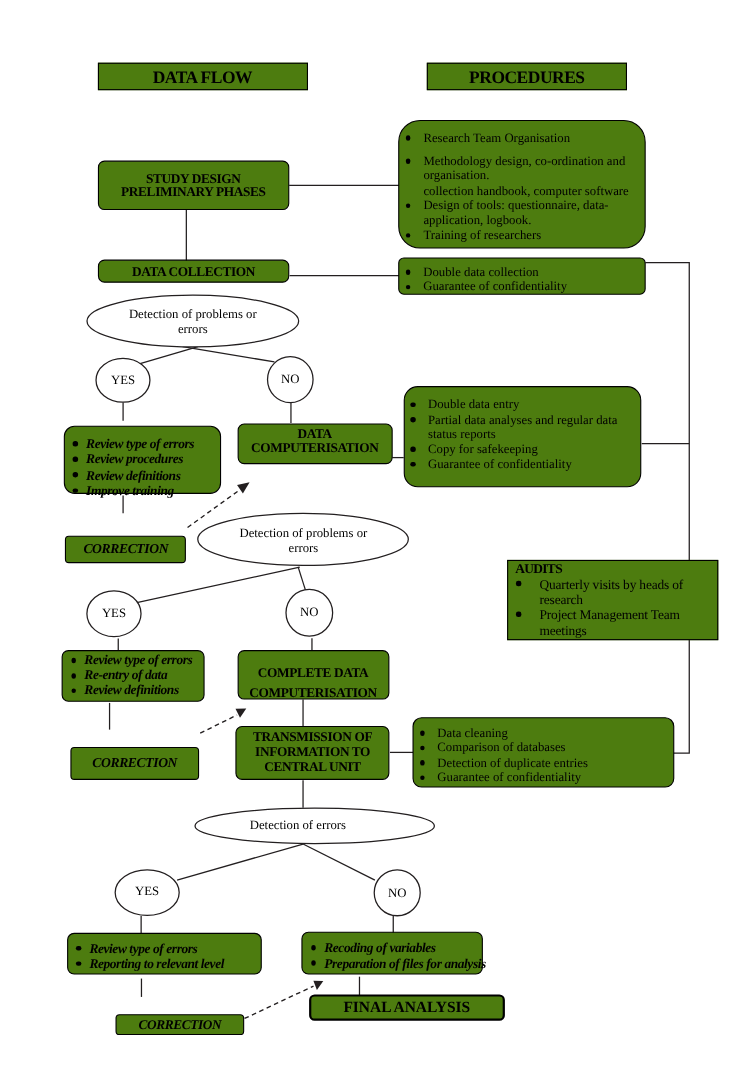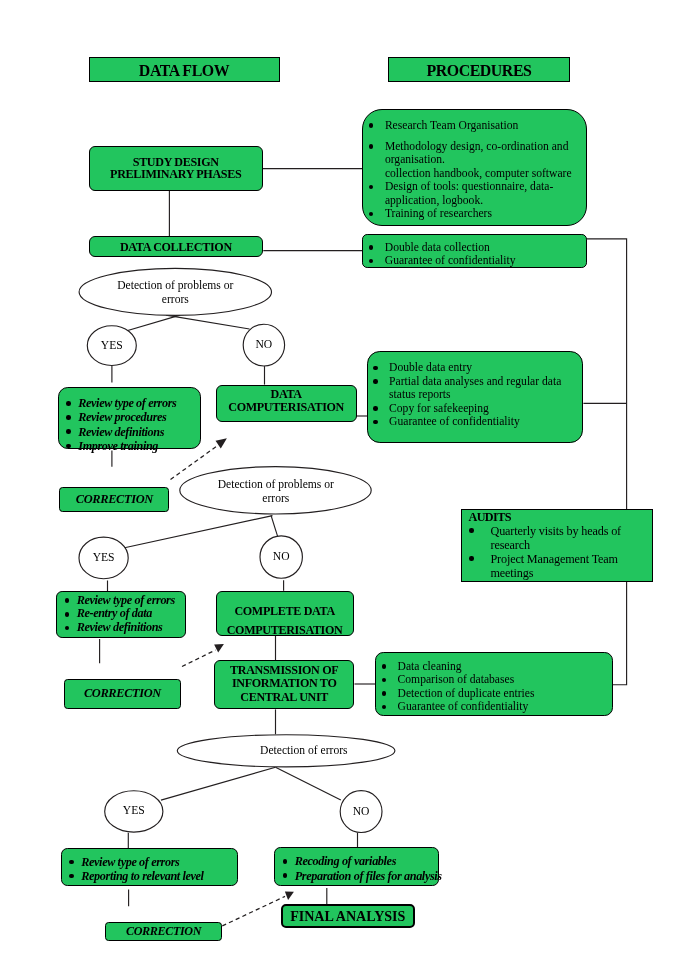--- a/index.html
+++ b/index.html
@@ -2,21 +2,21 @@
 <html><head>
 <meta charset="utf-8">
 <title>Data Flow and Procedures Flowchart</title>
 <style>
   html,body{margin:0;padding:0;background:#ffffff;}
   body{width:685px;height:969px;position:relative;overflow:hidden;
        font-family:"Liberation Serif", serif;color:#000;
        -webkit-font-smoothing:antialiased;}
   #stage{position:absolute;left:0;top:0;width:685px;height:969px;}
   svg.layer{position:absolute;left:0;top:0;width:685px;height:969px;overflow:visible;}
-  .node{position:absolute;box-sizing:border-box;background:#22c55e;overflow:visible;}
+  .node{position:absolute;box-sizing:border-box;background:#4d7c0f;overflow:visible;}
   .ctr{display:flex;align-items:center;justify-content:center;text-align:center;}
 
   .hdr{border:1.4px solid #000;font-weight:bold;font-size:15.9px;letter-spacing:-0.45px;
        padding-top:4px;}
   .proc{border:1.4px solid #000;border-radius:6px;font-weight:bold;font-size:12.1px;
         line-height:14.3px;letter-spacing:-0.33px;}
   .thick{border-width:2.6px;}
   .corr{border:1.4px solid #000;border-radius:3.6px;font-weight:bold;font-style:italic;
         font-size:12.4px;letter-spacing:-0.35px;margin-top:16px;}
   .bul{border:1.4px solid #000;border-radius:20px;font-size:11.6px;line-height:13.5px;}
@@ -127,21 +127,21 @@
     <div><span>COMPLETE DATA</span><br>
          <span>COMPUTERISATION</span></div>
   </div>
 
   <div class="node ctr proc" style="left:213.9px;top:659.8px;width:140.6px;height:48.8px;line-height:13.4px;">
     <div><span>TRANSMISSION OF</span><br>
          <span>INFORMATION TO</span><br>
          <span>CENTRAL UNIT</span></div>
   </div>
 
-  <div class="node ctr proc thick" style="left:280.8px;top:904.4px;width:134px;height:23.9px;
+  <div class="node ctr proc thick" style="left:280.8px;top:904.4px;width:178px;height:23.9px;
        font-size:14.1px;letter-spacing:-0.05px;border-radius:5px;">
     <span>FINAL ANALYSIS</span>
   </div>
 
   <div class="node ctr corr" style="left:59.2px;top:471.3px;width:110.3px;height:25.1px;">
     <span>CORRECTION</span>
   </div>
   <div class="node ctr corr" style="left:63.9px;top:663px;width:117.1px;height:29.7px;">
     <span>CORRECTION</span>
   </div>
@@ -164,21 +164,21 @@
   </svg>
 
   <div class="lbl" style="left:79.3px;top:279px;width:192px;line-height:14.4px;">
     <span>Detection of problems or</span><br>
     <span>errors</span>
   </div>
   <div class="lbl" style="left:179.8px;top:477.5px;width:192px;line-height:14.4px;">
     <span>Detection of problems or</span><br>
     <span>errors</span>
   </div>
-  <div class="lbl" style="left:195px;top:744.3px;width:217.6px;line-height:14.4px;text-align:center;">
+  <div class="lbl" style="left:162px;top:744.3px;width:217.6px;line-height:14.4px;text-align:center;">
     <span>Detection of errors</span>
   </div>
 
   <div class="lbl" style="left:87.3px;top:338.6px;width:49px;"><span>YES</span></div>
   <div class="lbl" style="left:243.2px;top:338.1px;width:41.4px;"><span>NO</span></div>
   <div class="lbl" style="left:79px;top:550.9px;width:49.2px;"><span>YES</span></div>
   <div class="lbl" style="left:260px;top:550px;width:42.4px;"><span>NO</span></div>
   <div class="lbl" style="left:104.7px;top:804.4px;width:58.2px;"><span>YES</span></div>
   <div class="lbl" style="left:340.2px;top:804.6px;width:41.8px;"><span>NO</span></div>
 

